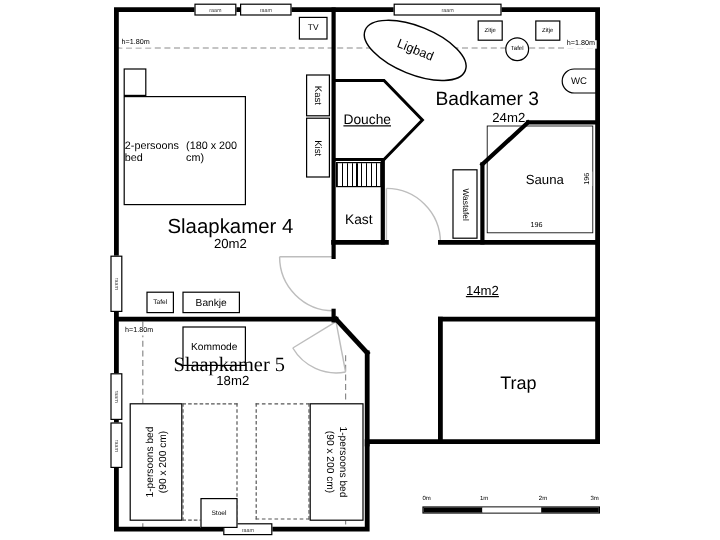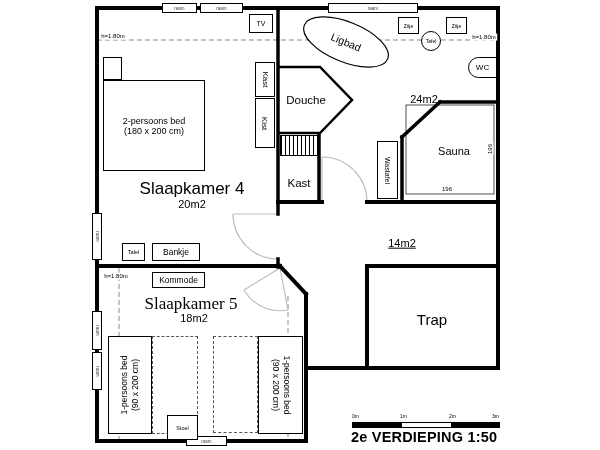--- a/index.html
+++ b/index.html
@@ -96,38 +96,38 @@
       <span class="rot90">raam</span>
     </div>
   <div class="window" style="left:186px;top:436px;width:41px;height:10px;">
       <span>raam</span>
     </div>
 
   <div class="box" style="left:249px;top:14px;width:24px;height:19px;font-size:7px;">
       <span>TV</span>
     </div>
   <div class="box thinbox" style="left:103px;top:57px;width:19px;height:23px;"></div>
-  <div class="box" style="left:103px;top:80px;width:102px;height:91px;flex-direction:column;font-size:9px;">
+  <div class="box" style="left:103px;top:80px;width:102px;height:91px;flex-direction:row;font-size:9px;">
     <div>2-persoons bed</div>
     <div>(180 x 200 cm)</div>
   </div>
   <div class="box thinbox" style="left:255px;top:62px;width:20px;height:35px;font-size:8px;">
       <span class="rot90">Kast</span>
     </div>
   <div class="box thinbox" style="left:255px;top:98px;width:20px;height:50px;font-size:8px;">
       <span class="rot90">Kist</span>
     </div>
   <div class="box thinbox" style="left:122px;top:243px;width:23px;height:18px;font-size:5.5px;">
       <span>Tafel</span>
     </div>
   <div class="box thinbox" style="left:152px;top:243px;width:48px;height:18px;font-size:8.5px;text-align:right;">
       <span>Bankje</span>
     </div>
 
-  <div class="box thinbox" style="left:152px;top:272px;width:53px;height:16px;font-size:8.5px;">
+  <div class="box thinbox" style="left:152px;top:272px;width:53px;height:33px;font-size:8.5px;">
       <span>Kommode</span>
     </div>
   <div class="box" style="left:108px;top:336px;width:44px;height:98px;">
     <div class="bedtext rotm90" style="transform:translate(-50%,-50%) rotate(-90deg);width:92px;">
       <div>1-persoons bed</div>
       <div>(90 x 200 cm)</div>
     </div>
   </div>
   <div class="dashedbox" style="left:152px;top:336px;width:46px;height:98px;"></div>
   <div class="dashedbox" style="left:213px;top:336px;width:45px;height:97px;"></div>
@@ -154,38 +154,38 @@
       <span>WC</span>
     </div>
   <div class="box thinbox" style="left:377px;top:141px;width:21px;height:58px;font-size:7px;">
       <span class="rot90">Wastafel</span>
     </div>
 
   <div class="lbl room-name" style="left:192px;top:189px;">Slaapkamer 4</div>
   <div class="lbl room-area" style="left:192px;top:204px;text-align:center;">20m2</div>
   <div class="lbl room-name" style="left:191px;top:304px;font-family:Liberation Serif, serif;">Slaapkamer 5</div>
   <div class="lbl room-area" style="left:194px;top:318px;">18m2</div>
+  <div class="lbl room-name" style="left:406px;top:84px;font-size:16px;">Badkamer 3</div>
   <div class="lbl room-area" style="left:424px;top:99px;">24m2</div>
   <div class="lbl room-area" style="left:402px;top:243px;text-decoration:underline;">14m2</div>
   <div class="lbl room-name" style="left:432px;top:320px;font-size:15px;">Trap</div>
-  <div class="lbl small-name" style="left:306px;top:101px;">Douche</div>
+  <div class="lbl small-name" style="left:306px;top:101px;text-decoration:underline;">Douche</div>
   <div class="lbl small-name" style="left:299px;top:184px;">Kast</div>
   <div class="lbl" style="left:454px;top:151px;font-size:11px;">Sauna</div>
   <div class="lbl whitebg" style="left:447px;top:189px;font-size:6px;">196</div>
   <div class="lbl whitebg" style="left:490px;top:149px;font-size:6px;transform:translate(-50%,-50%) rotate(-90deg);">196</div>
   <div class="lbl" style="left:346px;top:42px;font-size:10.5px;transform:translate(-50%,-50%) rotate(22deg);">Ligbad</div>
 
   <div class="lbl whitebg" style="left:113px;top:36px;font-size:6px;">h=1.80m</div>
   <div class="lbl whitebg" style="left:484px;top:37px;font-size:6px;">h=1.80m</div>
   <div class="lbl whitebg" style="left:116px;top:276px;font-size:6px;">h=1.80m</div>
 
   <div class="ticklbl" style="left:352px;">0m</div>
   <div class="ticklbl" style="left:400px;">1m</div>
   <div class="ticklbl" style="left:449px;">2m</div>
   <div class="ticklbl" style="left:492px;">3m</div>
   <div class="scalebar">
     <div class="seg" style="width:49px;background:#000;"></div>
     <div class="seg" style="width:49px;background:#fff;"></div>
     <div class="seg" style="width:48px;background:#000;"></div>
   </div>
-  <div class="title">2e VERDIEPING 1:50</div>
 
 </div>
 
 </body></html>

